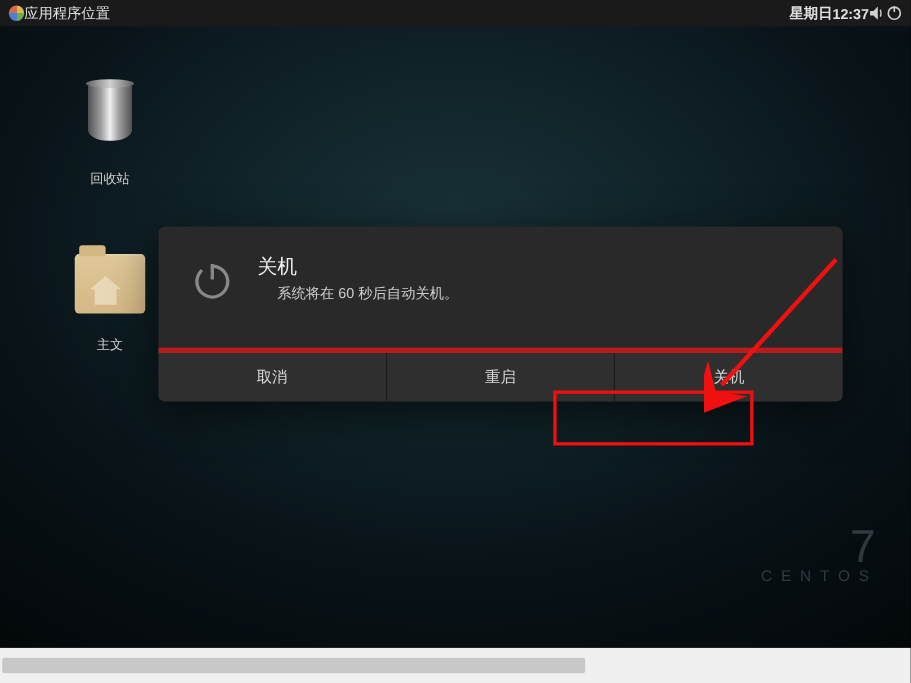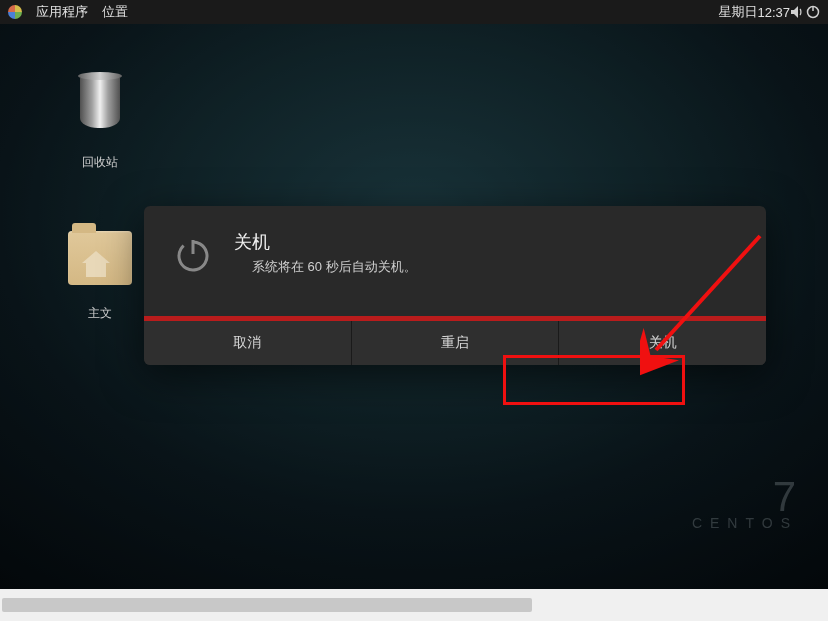--- a/index.html
+++ b/index.html
@@ -30,39 +30,39 @@
       display: flex;
       align-items: center;
       color: #e0e0e0;
       font-size: 13px;
       padding: 0 8px;
       z-index: 5;
     }
     .topbar-left {
       display: flex;
       align-items: center;
-      gap: 14px;
     }
     .topbar-logo {
       display: inline-block;
       width: 14px; height: 14px;
       position: relative;
     }
     .topbar-logo::before {
       content: "";
       position: absolute;
       width: 14px; height: 14px;
       border-radius: 50%;
       background: conic-gradient(#d6bb4a 0 90deg, #6fae4e 90deg 180deg, #4a7fd6 180deg 270deg, #d66a4a 270deg 360deg);
     }
     .topbar-right {
       margin-left: auto;
       display: flex;
       align-items: center;
       gap: 0;
+      font-weight: bold;
     }
     .desktop-icons {
       position: absolute;
       top: 70px;
       left: 60px;
       display: flex;
       flex-direction: column;
       gap: 60px;
       z-index: 2;
     }

